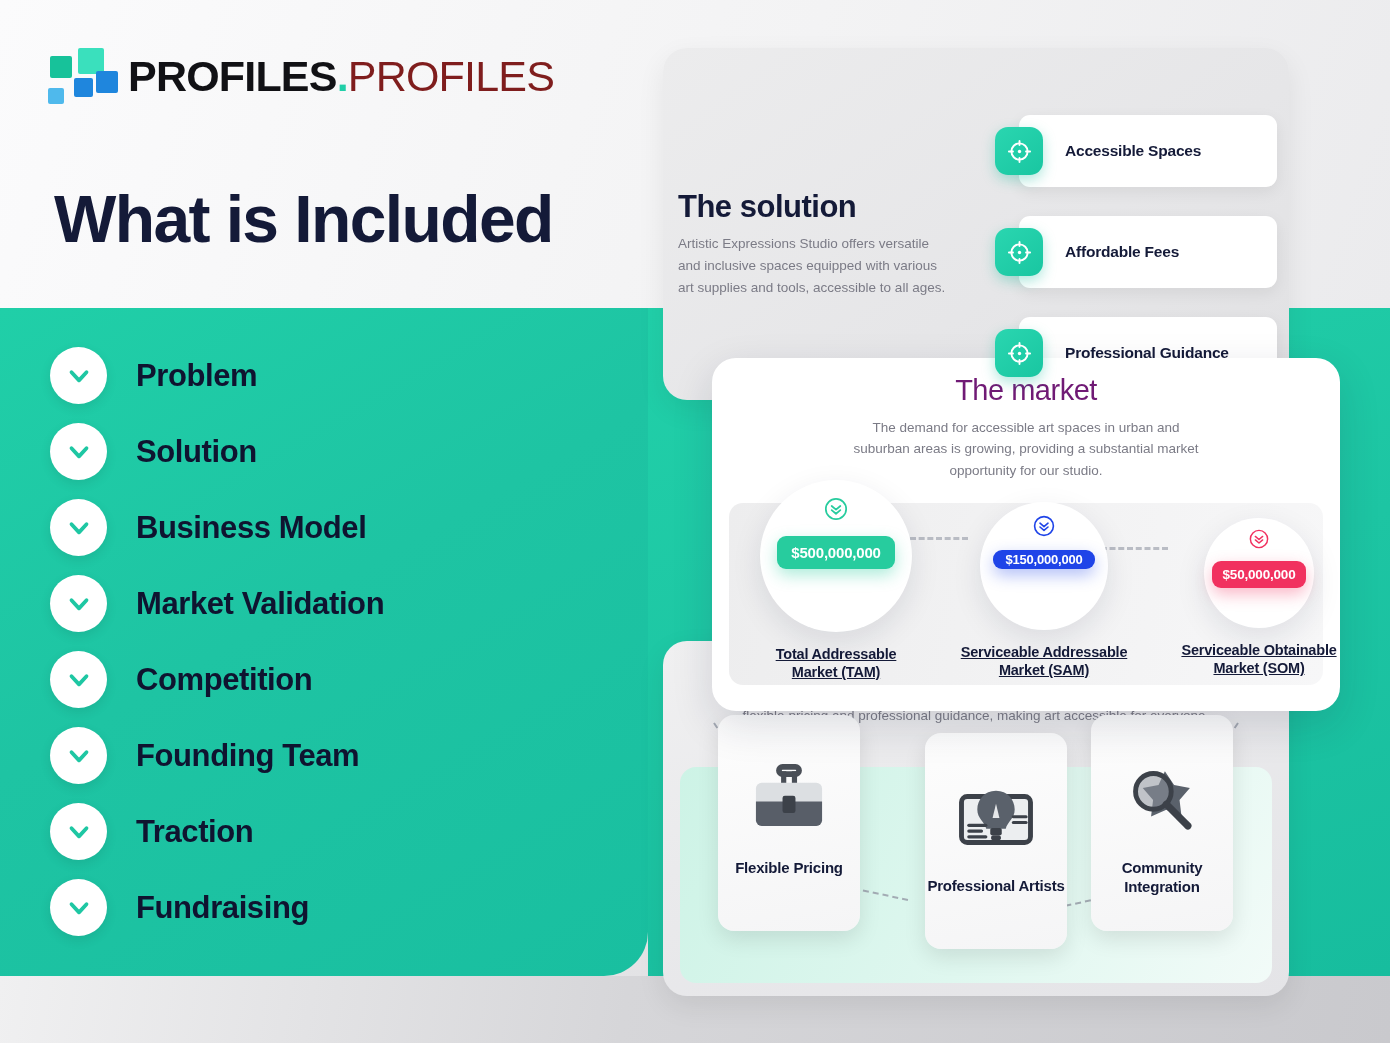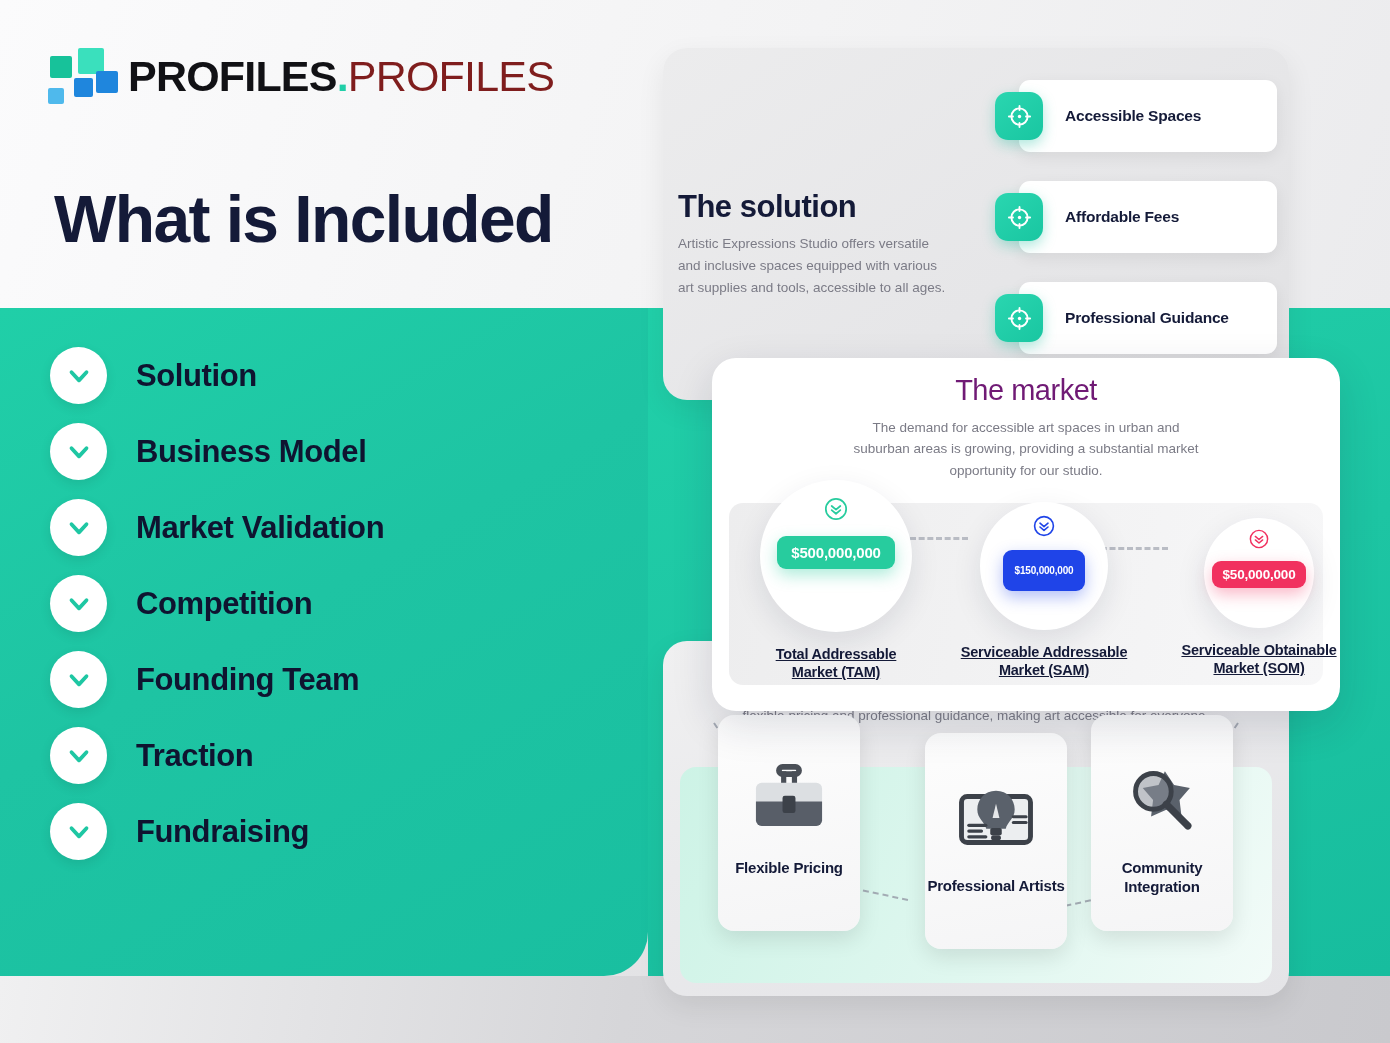--- a/index.html
+++ b/index.html
@@ -100,21 +100,21 @@
   .solution-title {
     position: absolute; left: 15px; top: 141px;
     font-size: 31px; font-weight: 700; color: #141a38; letter-spacing: -0.5px;
   }
   .solution-desc {
     position: absolute; left: 15px; top: 185px; width: 272px;
     font-size: 13.5px; line-height: 1.62; color: #7b7b86;
   }
   .solution-inner { position: absolute; left: 0; top: 0; right: 0; bottom: 0; }
 
-  .feat-row { position: absolute; display: flex; align-items: center; }
+  .feat-row { position: absolute; display: flex; align-items: center; margin-top: 35px; }
   .feat-row:nth-child(1) { left: 332px; top: 32px; }
   .feat-row:nth-child(2) { left: 332px; top: 133px; }
   .feat-row:nth-child(3) { left: 332px; top: 234px; }
 
   .feat-icon {
     width: 48px; height: 48px; border-radius: 13px;
     background: linear-gradient(140deg, #2ad6b0 0%, #19c6a1 100%);
     display: flex; align-items: center; justify-content: center;
     position: relative; z-index: 2;
     box-shadow: 0 5px 13px rgba(25,190,158,0.35);
@@ -219,21 +219,21 @@
   .bub-arrow { margin-top: 14px; }
   .bub-1 .bub-arrow { margin-top: 16px; }
   .bub-2 .bub-arrow { margin-top: 12px; }
   .bub-3 .bub-arrow { margin-top: 10px; }
 
   .bub-badge {
     margin-top: 10px; padding: 8px 14px; border-radius: 9px;
     font-size: 15px; font-weight: 700; color: #ffffff; white-space: nowrap;
     letter-spacing: -0.2px;
   }
-  .bub-2 .bub-badge { font-size: 10px; padding: 15px 12px; margin-top: 8px; }
+  .bub-2 .bub-badge { font-size: 13px; padding: 2px 12px; margin-top: 8px; }
   .bub-3 .bub-badge { font-size: 13.5px; padding: 6px 11px; margin-top: 7px; }
 
   .bub-caption {
     margin-top: 13px; text-align: center;
     font-size: 14.5px; font-weight: 700; color: #141a38;
     line-height: 1.25; letter-spacing: -0.2px; width: 170px; text-decoration: underline;
   }
 
   .bub-1 { left: 751px; top: 0; }
   .bub-2 { left: 959px; top: 22px; }
@@ -266,20 +266,28 @@
     </div>
     <div class="logo-text">
       <span class="bold">PROFILES</span><span class="dot">.</span><span class="light">PROFILES</span>
     </div>
   </div>
 
   <div class="page-title">What is Included</div>
 
   <div class="checklist">
 
+    <div class="check-item">
+      <span class="check-circle">
+        <svg width="30" height="30" viewBox="0 0 24 24" fill="none" stroke="#1ec7a3" stroke-width="3" stroke-linecap="round" stroke-linejoin="round">
+            <polyline points="6 9 12 15.5 18 9"></polyline>
+          </svg>
+      </span>
+      <span class="check-label">Problem</span>
+    </div>
 
     <div class="check-item">
       <span class="check-circle">
         <svg width="30" height="30" viewBox="0 0 24 24" fill="none" stroke="#1ec7a3" stroke-width="3" stroke-linecap="round" stroke-linejoin="round">
             <polyline points="6 9 12 15.5 18 9"></polyline>
           </svg>
       </span>
       <span class="check-label">Solution</span>
     </div>
 

